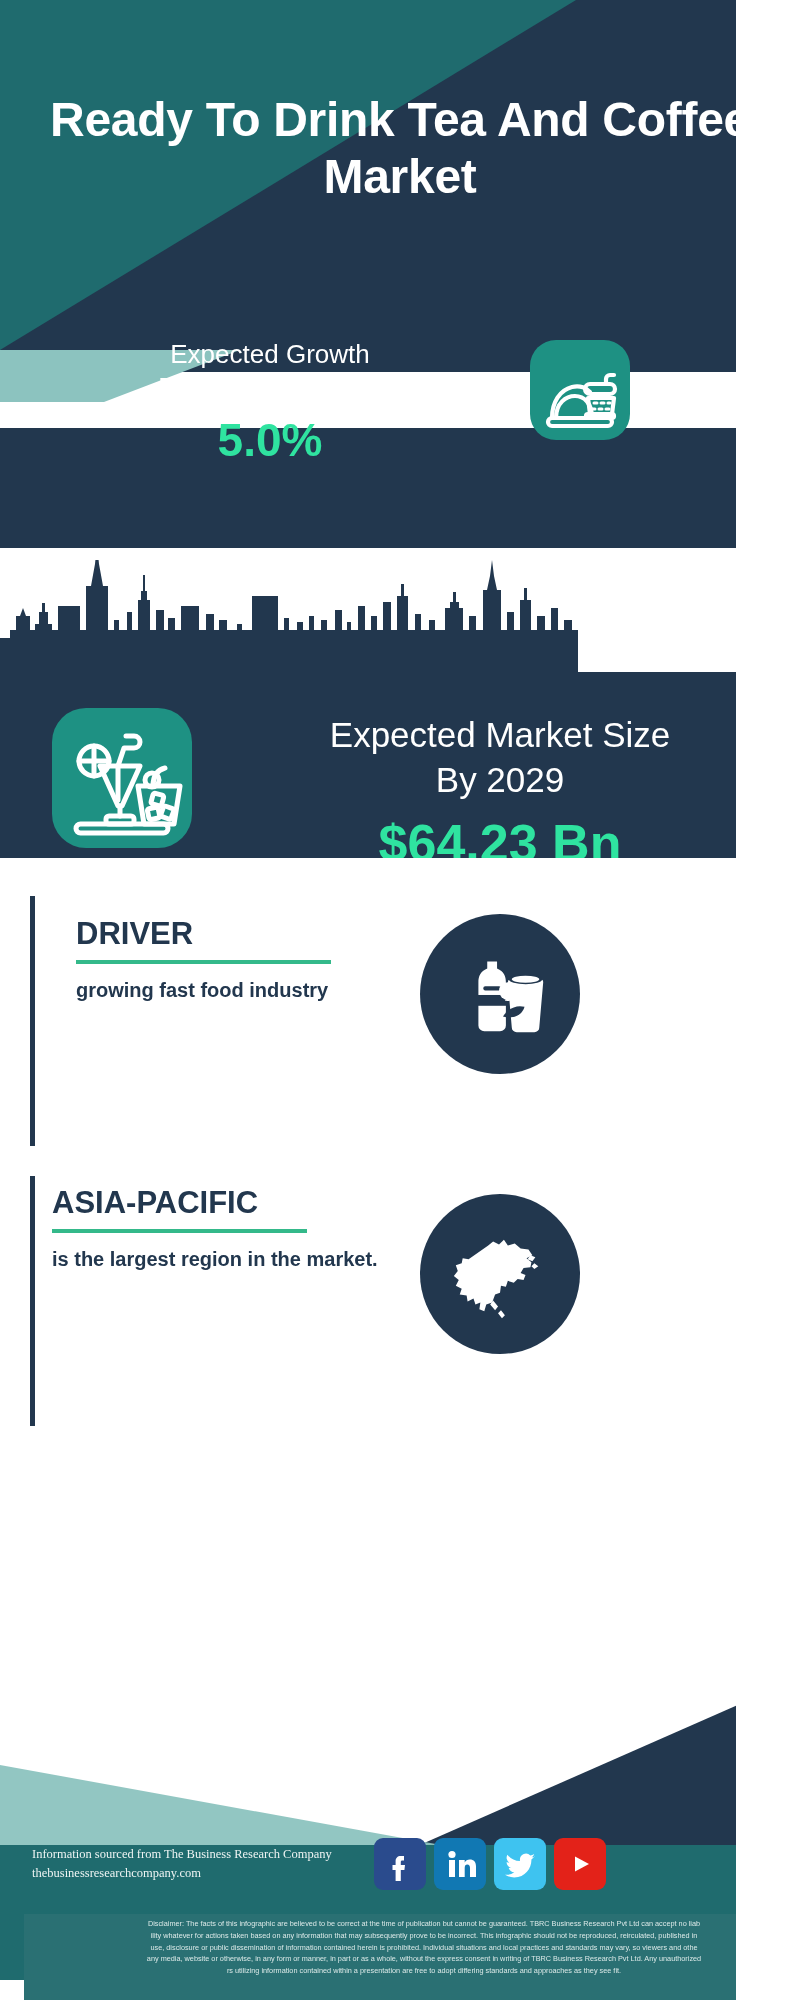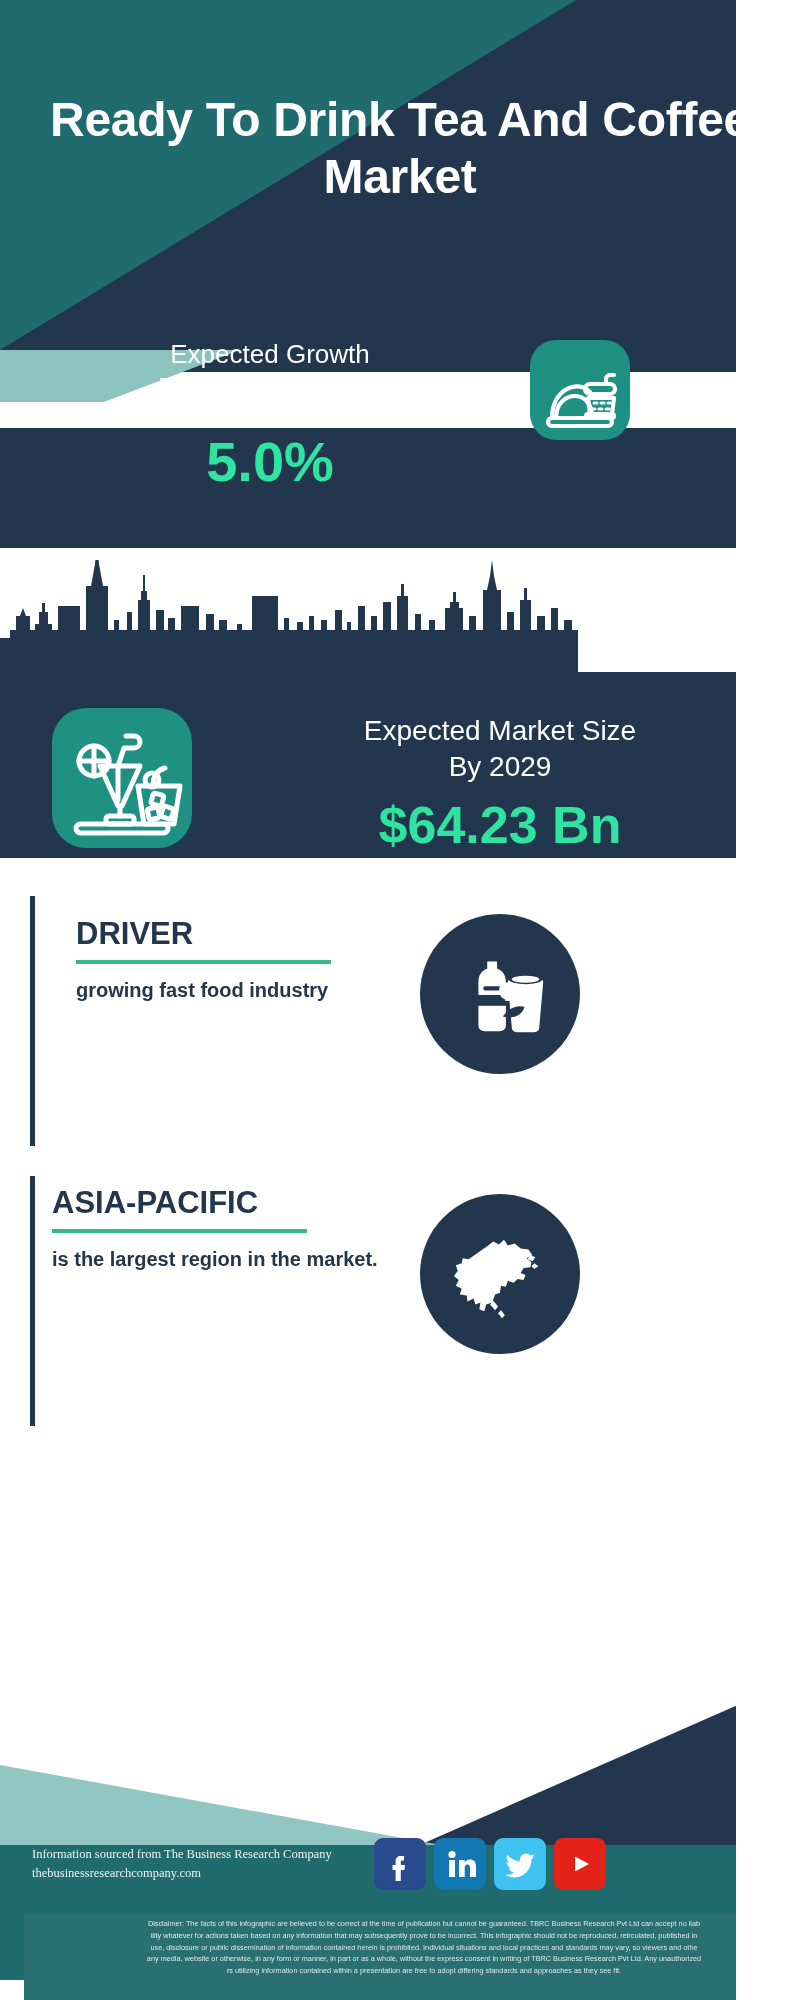--- a/index.html
+++ b/index.html
@@ -29,32 +29,32 @@
   .mint-wedge .mint{position:absolute;left:0;top:0;width:800px;height:52px;background:#8cc3bf;
     clip-path:polygon(0 0, 30% 0, 13% 100%, 0 100%);}
   .hdr-dark-tail{position:absolute;left:0;top:350px;width:800px;height:22px;background:#22374e;
     clip-path:polygon(28% 0, 100% 0, 100% 100%, 18% 100%);}
 
   
   .growth{position:absolute;left:0;top:428px;width:800px;height:120px;background:#22374e;}
   .growth-inner{position:absolute;left:0;top:0;width:800px;height:120px;}
   .growth-text{position:absolute;left:30px;top:-90px;width:480px;text-align:center;}
   .growth-label{color:#ffffff;font-size:26px;line-height:1.28;font-weight:normal;}
-  .growth-value{color:#2fe3a0;font-size:56px;font-weight:bold;margin-top:24px;letter-spacing:0px;}
+  .growth-value{color:#2fe3a0;font-size:46px;font-weight:bold;margin-top:8px;letter-spacing:0px;}
   .icon-tile{position:absolute;border-radius:26px;background:#1e9183;}
   .tile-growth{left:530px;top:-88px;width:100px;height:100px;}
 
   
   .skyline-sec{position:absolute;left:0;top:548px;width:800px;height:310px;background:#ffffff;overflow:hidden;}
   .skyline-svg{position:absolute;left:0;top:12px;width:800px;height:120px;display:block;}
   .skyline-fill{position:absolute;left:0;top:124px;width:800px;height:186px;background:#22374e;}
 
   .tile-size{position:absolute;left:52px;top:160px;width:140px;height:140px;border-radius:34px;background:#1e9183;}
   .size-text{position:absolute;left:230px;top:165px;width:540px;text-align:center;}
-  .size-label{color:#ffffff;font-size:28px;line-height:1.28;}
+  .size-label{color:#ffffff;font-size:35px;line-height:1.28;}
   .size-value{color:#2fe3a0;font-size:52px;font-weight:bold;margin-top:10px;}
 
   
   .facts{position:absolute;left:0;top:858px;width:800px;height:802px;background:#ffffff;}
   .fact{position:absolute;left:30px;width:740px;}
   .fact .rule{position:absolute;left:0;top:0;width:5px;background:#22374e;}
   .fact-body{position:absolute;left:22px;top:0;width:430px;}
   .fact-title{color:#22374e;font-size:31px;font-weight:bold;letter-spacing:0px;line-height:1.05;}
   .fact-underline{width:255px;height:4px;background:#34b98a;margin:9px 0 13px 0;}
   .fact-desc{color:#22374e;font-size:20px;font-weight:bold;line-height:1.33;}

